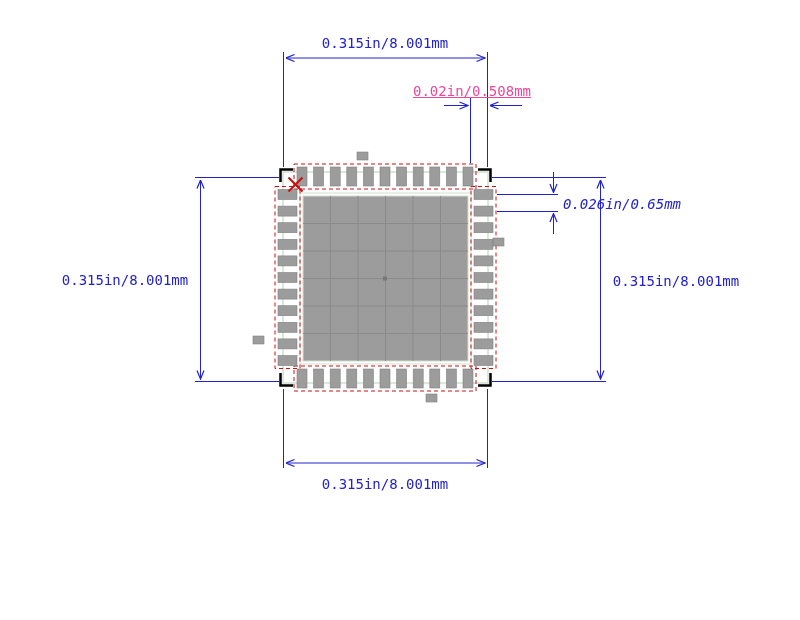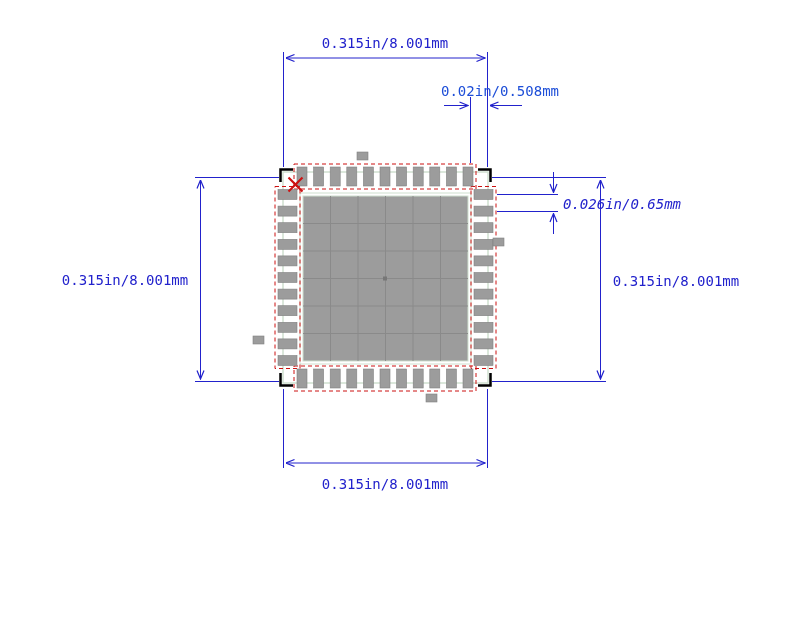--- a/index.html
+++ b/index.html
@@ -157,19 +157,19 @@
       <g>
         <line x1="283.5" y1="389" x2="283.5" y2="468"></line>
         <line x1="487.5" y1="389" x2="487.5" y2="468"></line>
         <line x1="286" y1="463" x2="485" y2="463" marker-start="url(#arrow)" marker-end="url(#arrow)"></line>
       </g>
 
     </g>
   </svg>
 
   <div class="dim-label" style="left: 385px; top: 43px; color: rgb(34, 34, 204);">0.315in/8.001mm</div>
-  <div class="dim-label" style="left: 500px; top: 91px; color: #1d4ed8;">0.02in/0.508mm</div>
+  <div class="dim-label" style="left: 472px; top: 91px; color: #ec4899; text-decoration: underline;">0.02in/0.508mm</div>
   <div class="dim-label" style="left: 622px; top: 204px; color: rgb(34, 34, 204); font-style: italic;">0.026in/0.65mm</div>
   <div class="dim-label" style="left: 125px; top: 280px; color: rgb(34, 34, 204);">0.315in/8.001mm</div>
   <div class="dim-label" style="left: 676px; top: 281px; color: rgb(34, 34, 204);">0.315in/8.001mm</div>
   <div class="dim-label" style="left: 385px; top: 484px; color: rgb(34, 34, 204);">0.315in/8.001mm</div>
 
 </div>
 
 </body></html>

